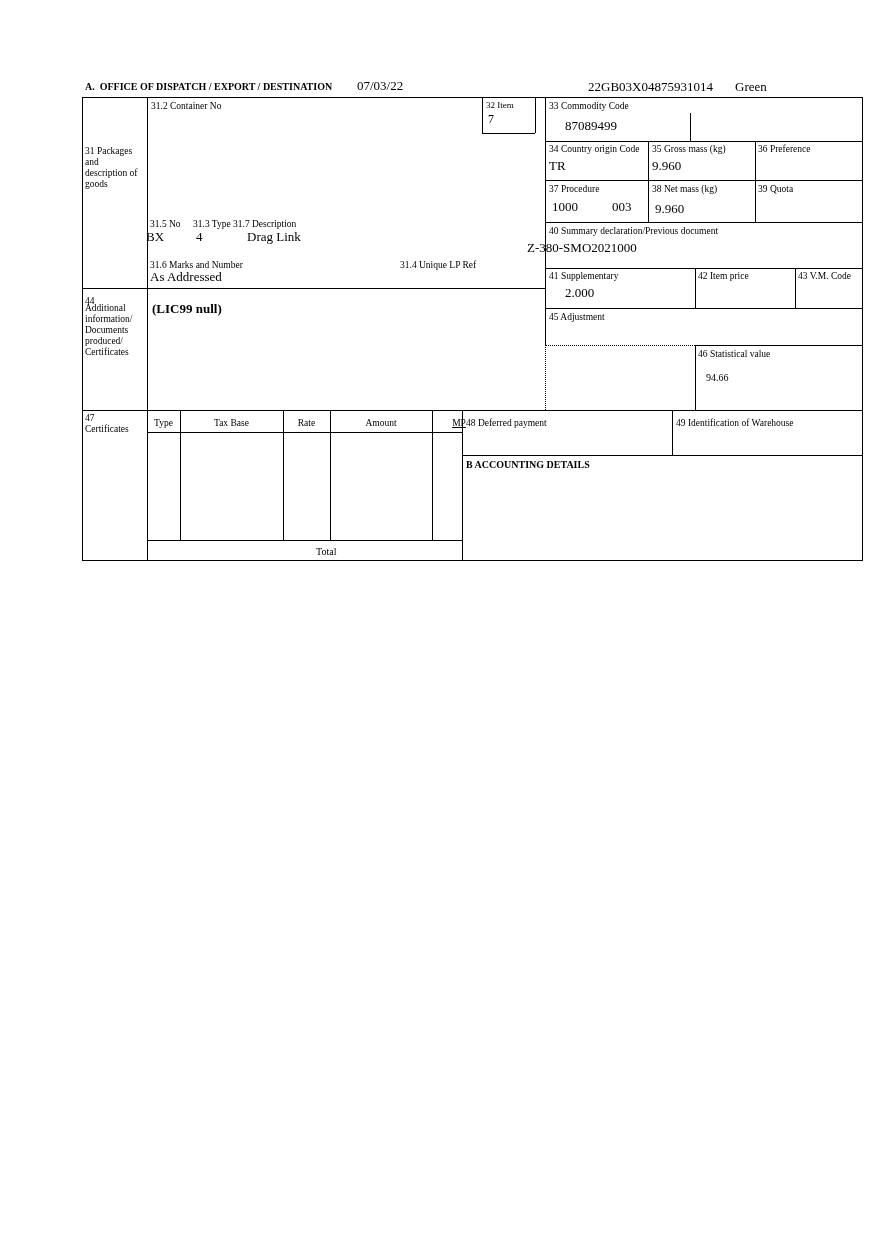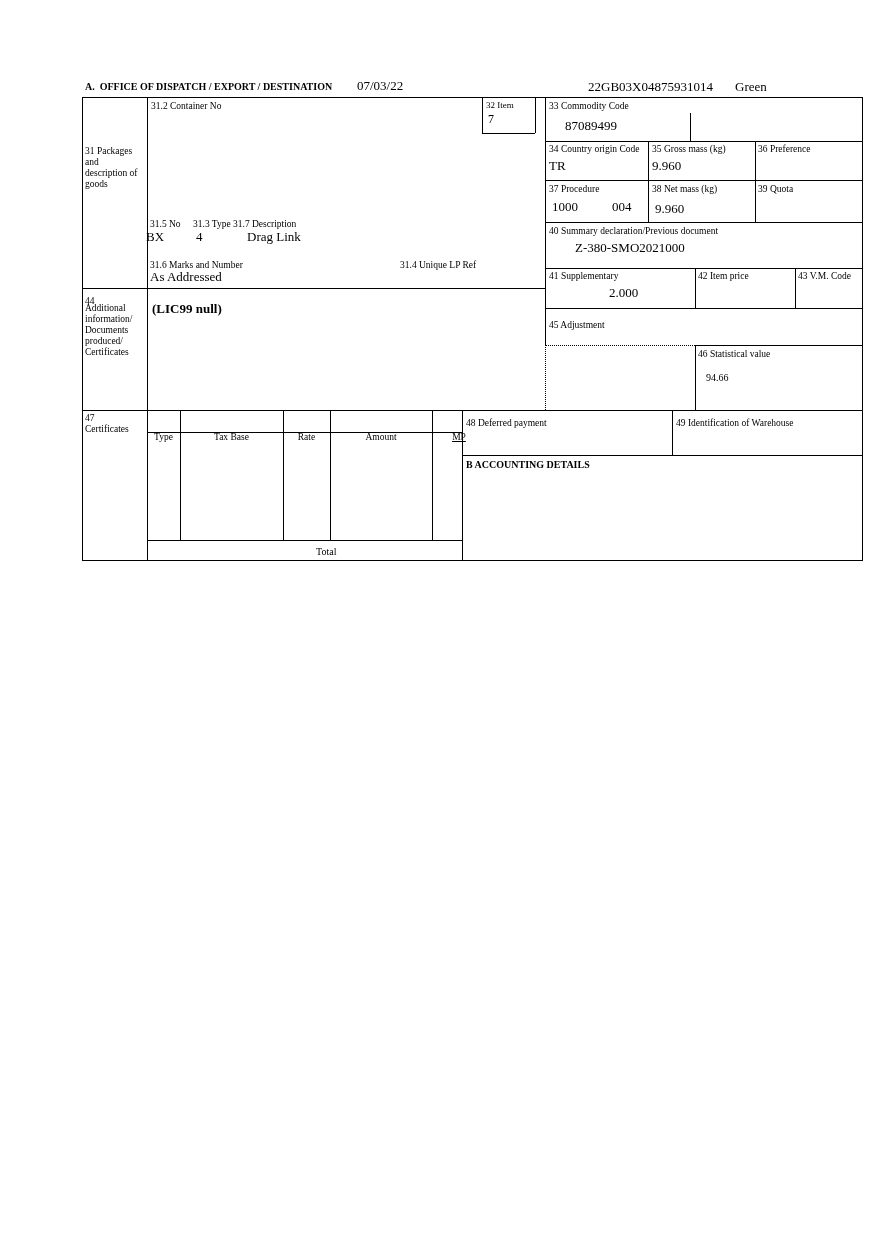--- a/index.html
+++ b/index.html
@@ -12,21 +12,21 @@
   .vl.dot { background:none; width:0; border-left:1px dotted #000; }
   .t { position:absolute; white-space:nowrap; line-height:1.15; }
   .lbl { font-size:9.5px; }
   .sm  { font-size:9px; }
   .val { font-size:13px; }
   .big { font-size:10px; }
   .md  { font-size:12px; }
   .hd  { font-size:10px; }
   .b   { font-weight:bold; }
   .wrap { white-space:normal; }
-  .ctr { text-align:center;margin-top:14px; }
+  .ctr { text-align:center; }
   .pre { white-space:pre; }
 </style>
 </head>
 <body>
 
 <div class="page">
 
   <div class="t hd b pre" style="left:85px; top:81px;">A.  OFFICE OF DISPATCH / EXPORT / DESTINATION</div>
   <div class="t val" style="left:357px; top:79px;">07/03/22</div>
   <div class="t val" style="left:588px; top:80px;">22GB03X04875931014</div>
@@ -95,34 +95,34 @@
   <div class="t val" style="left:565px; top:119px;">87089499</div>
 
   <div class="t lbl" style="left:549px; top:144px;">34 Country origin Code</div>
   <div class="t val" style="left:549px; top:159px;">TR</div>
   <div class="t lbl" style="left:652px; top:144px;">35 Gross mass (kg)</div>
   <div class="t val" style="left:652px; top:159px;">9.960</div>
   <div class="t lbl" style="left:758px; top:144px;">36 Preference</div>
 
   <div class="t lbl" style="left:549px; top:184px;">37 Procedure</div>
   <div class="t val" style="left:552px; top:200px;">1000</div>
-  <div class="t val" style="left:612px; top:200px;">004</div>
+  <div class="t val" style="left:612px; top:200px;">003</div>
   <div class="t lbl" style="left:652px; top:184px;">38 Net mass (kg)</div>
   <div class="t val" style="left:655px; top:202px;">9.960</div>
   <div class="t lbl" style="left:758px; top:184px;">39 Quota</div>
 
   <div class="t lbl" style="left:549px; top:226px;">40 Summary declaration/Previous document</div>
-  <div class="t val" style="left:575px; top:241px;">Z-380-SMO2021000</div>
+  <div class="t val" style="left:527px; top:241px;">Z-380-SMO2021000</div>
 
   <div class="t lbl" style="left:549px; top:271px;">41 Supplementary</div>
-  <div class="t val" style="left:565px; top:286px;margin-left:44px;">2.000</div>
+  <div class="t val" style="left:565px; top:286px;">2.000</div>
   <div class="t lbl" style="left:698px; top:271px;">42 Item price</div>
   <div class="t lbl" style="left:798px; top:271px;">43 V.M. Code</div>
 
-  <div class="t lbl" style="left:549px; top:320px;">45 Adjustment</div>
+  <div class="t lbl" style="left:549px; top:312px;">45 Adjustment</div>
 
   <div class="t lbl" style="left:698px; top:349px;">46 Statistical value</div>
   <div class="t big" style="left:706px; top:372px;">94.66</div>
 
   <div class="t lbl ctr" style="left:147px; top:418px; width:33px;">Type</div>
   <div class="t lbl ctr" style="left:180px; top:418px; width:103px;">Tax Base</div>
   <div class="t lbl ctr" style="left:283px; top:418px; width:47px;">Rate</div>
   <div class="t lbl ctr" style="left:330px; top:418px; width:102px;">Amount</div>
   <div class="t lbl ctr" style="left:444px; top:418px; width:30px;text-decoration:underline;">MP</div>
   <div class="t hd" style="left:316px; top:546px;">Total</div>

